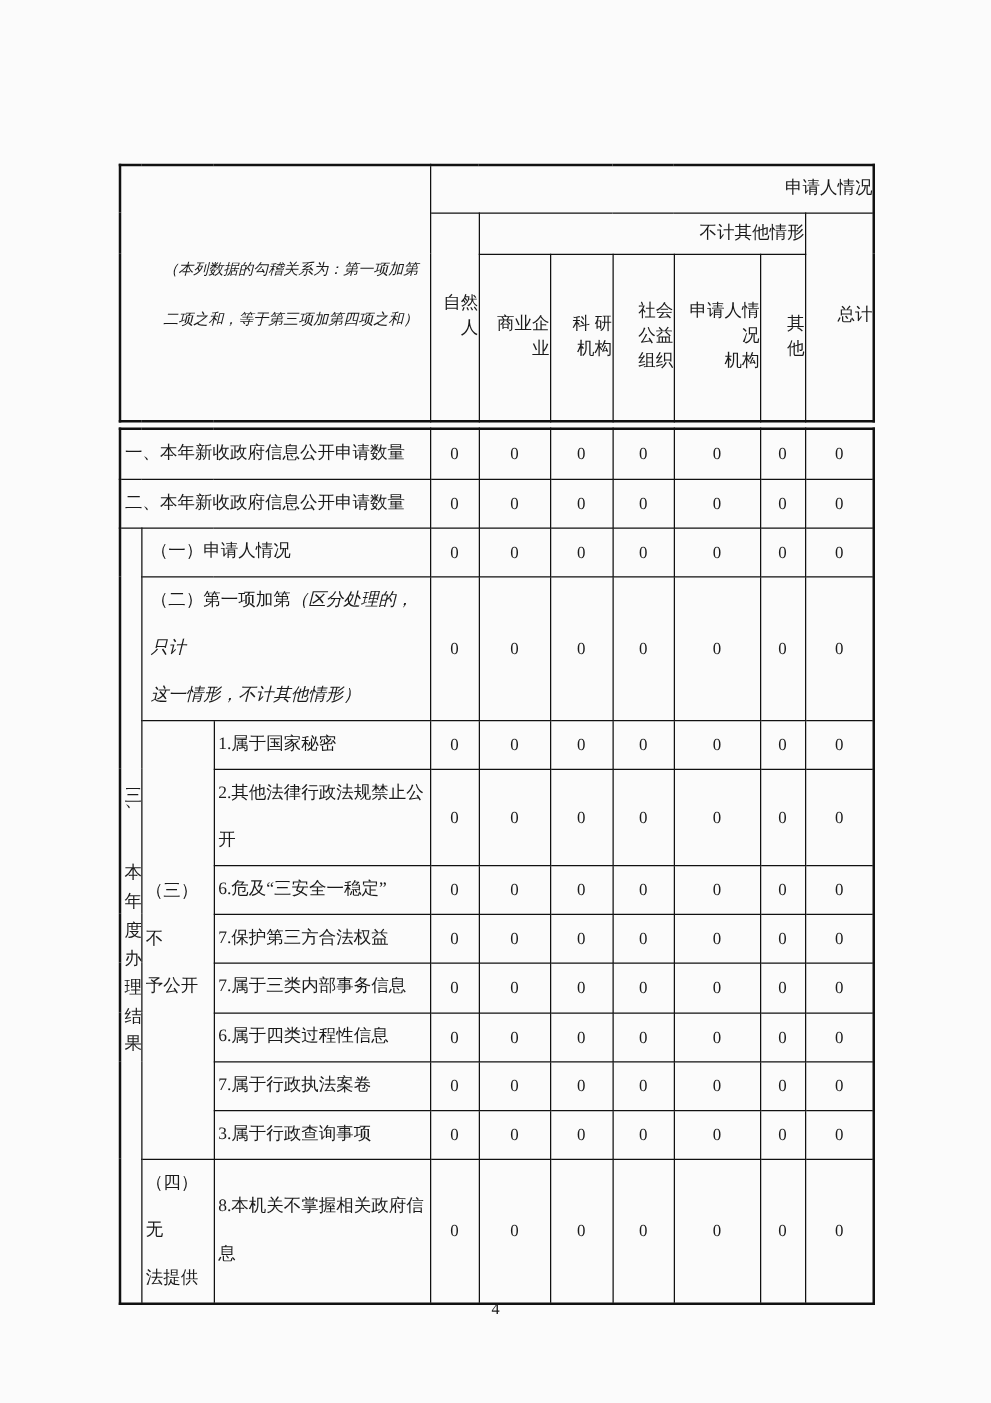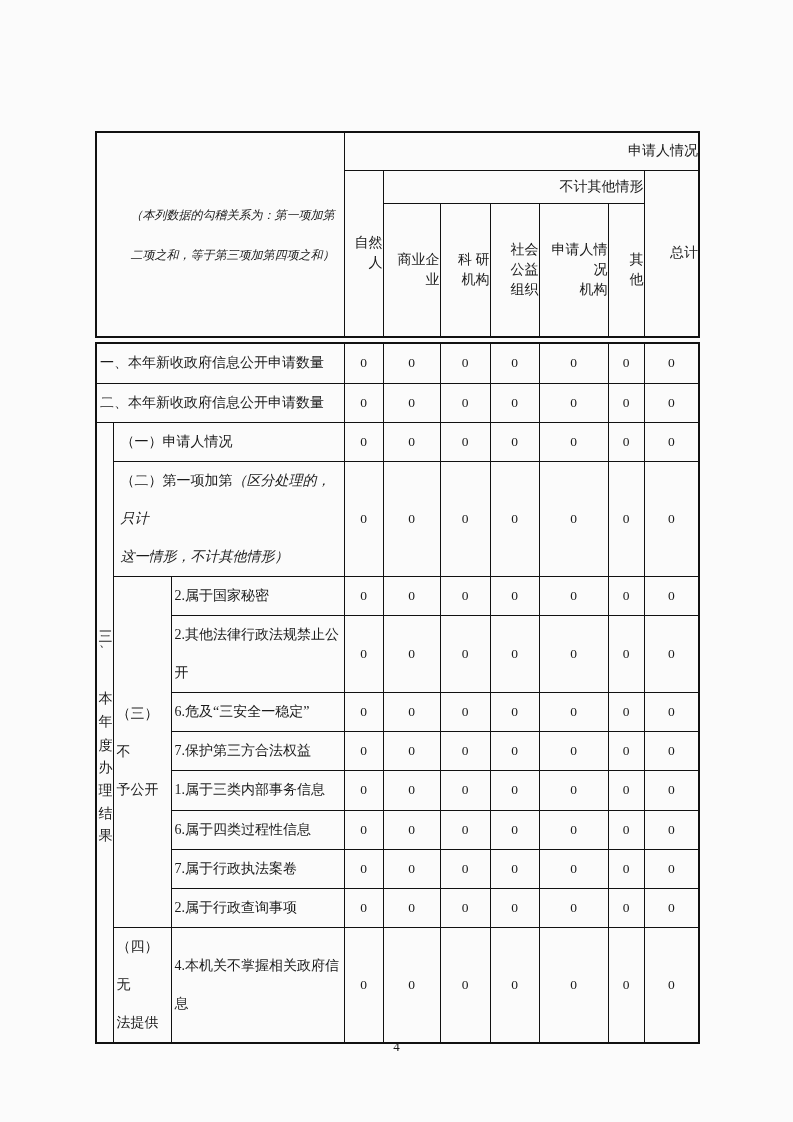--- a/index.html
+++ b/index.html
@@ -180,21 +180,21 @@
     <td class="d">0</td>
     <td class="d">0</td>
     <td class="d">0</td>
     <td class="d">0</td>
     <td class="d">0</td>
   </tr>
 
   <tr style="height:39px">
     <td class="lab" rowspan="8">（三）不
 予公开</td>
-    <td class="lab">2.属于国家秘密</td>
+    <td class="lab">1.属于国家秘密</td>
     <td class="d">0</td>
     <td class="d">0</td>
     <td class="d">0</td>
     <td class="d">0</td>
     <td class="d">0</td>
     <td class="d">0</td>
     <td class="d">0</td>
   </tr>
 
   <tr style="height:76px">
@@ -225,21 +225,21 @@
     <td class="d">0</td>
     <td class="d">0</td>
     <td class="d">0</td>
     <td class="d">0</td>
     <td class="d">0</td>
     <td class="d">0</td>
     <td class="d">0</td>
   </tr>
 
   <tr style="height:40px">
-    <td class="lab">1.属于三类内部事务信息</td>
+    <td class="lab">7.属于三类内部事务信息</td>
     <td class="d">0</td>
     <td class="d">0</td>
     <td class="d">0</td>
     <td class="d">0</td>
     <td class="d">0</td>
     <td class="d">0</td>
     <td class="d">0</td>
   </tr>
 
   <tr style="height:38px">
@@ -258,34 +258,34 @@
     <td class="d">0</td>
     <td class="d">0</td>
     <td class="d">0</td>
     <td class="d">0</td>
     <td class="d">0</td>
     <td class="d">0</td>
     <td class="d">0</td>
   </tr>
 
   <tr style="height:38px">
-    <td class="lab">2.属于行政查询事项</td>
+    <td class="lab">3.属于行政查询事项</td>
     <td class="d">0</td>
     <td class="d">0</td>
     <td class="d">0</td>
     <td class="d">0</td>
     <td class="d">0</td>
     <td class="d">0</td>
     <td class="d">0</td>
   </tr>
 
   <tr style="height:77px">
     <td class="lab">（四）无
 法提供</td>
-    <td class="lab">4.本机关不掌握相关政府信
+    <td class="lab">8.本机关不掌握相关政府信
 息</td>
     <td class="d">0</td>
     <td class="d">0</td>
     <td class="d">0</td>
     <td class="d">0</td>
     <td class="d">0</td>
     <td class="d">0</td>
     <td class="d">0</td>
   </tr>
 </tbody>

